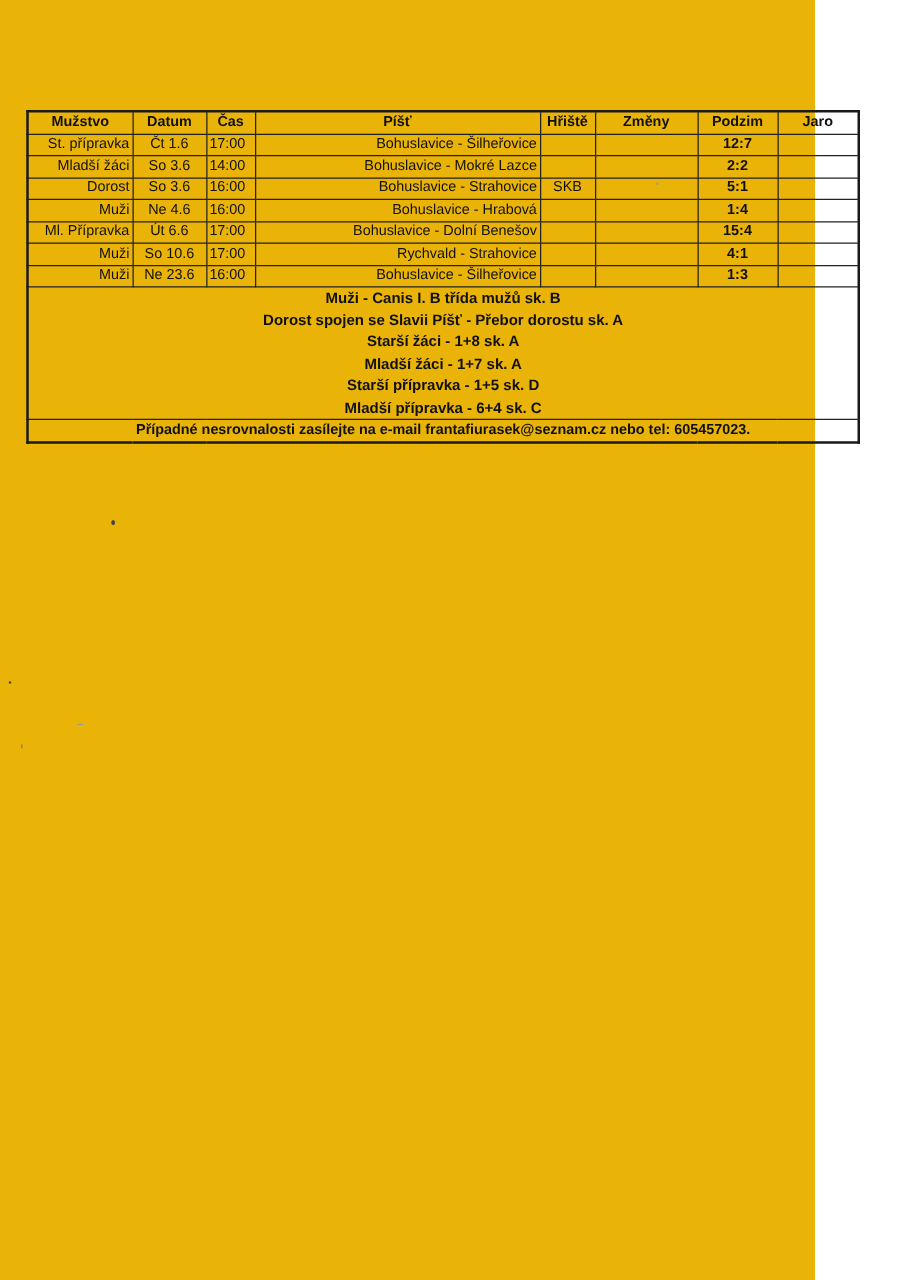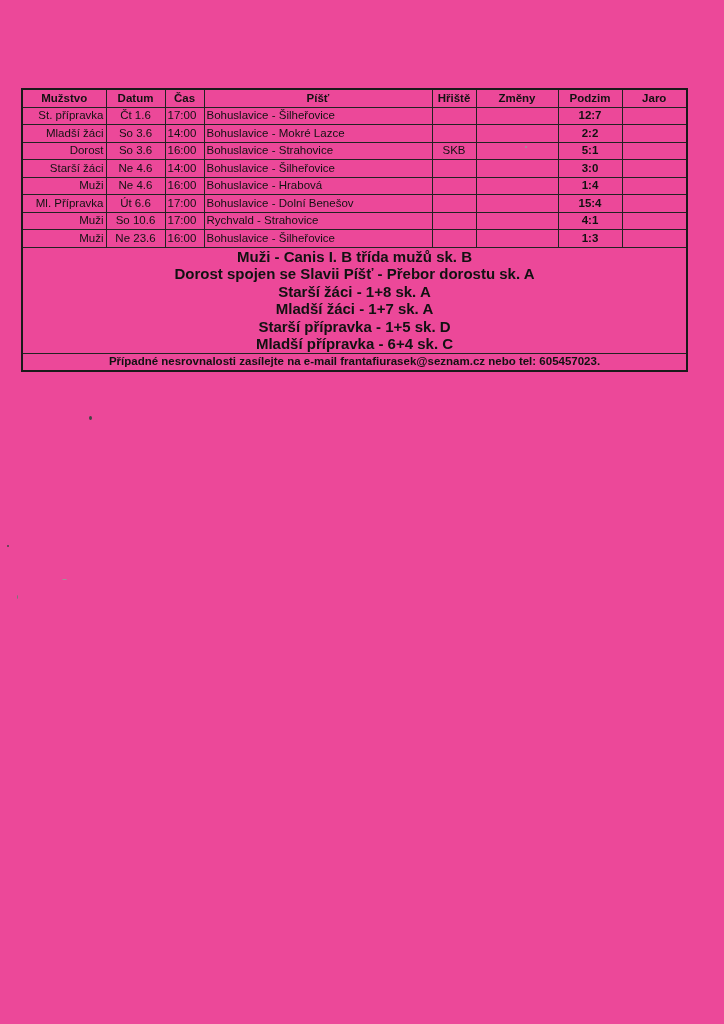--- a/index.html
+++ b/index.html
@@ -11,22 +11,22 @@
       width: 724px;
       height: 1024px;
       position: relative;
       overflow: hidden;
       font-family: "Liberation Sans", "DejaVu Sans", sans-serif;
       color: #111;
     }
     .page {
       position: absolute;
       left: 0; top: 0;
-      width: 724px; height: 1024px;
-      background: #ec4899;
+      width: 652px; height: 1024px;
+      background: #eab308;
     }
     table.schedule {
       position: absolute;
       left: 21px;
       top: 88px;
       width: 665px;
       border-collapse: collapse;
       table-layout: fixed;
       border: 2px solid #1a1a1a;
     }
@@ -39,35 +39,35 @@
       white-space: nowrap;
       overflow: hidden;
     }
     table.schedule th {
       font-weight: bold;
       text-align: center;
     }
     td.team { font-weight: normal; text-align: right; }
     td.date { text-align: center; }
     td.time { padding: 0 1px; }
-    td.match { text-align: left; margin-left: 28px; }
+    td.match { text-align: right; margin-left: 28px; }
     td.field { text-align: center; }
     td.changes { text-align: center; }
     td.autumn { font-weight: bold; text-align: center; }
     td.spring { text-align: center; }
     td.notes {
       text-align: center;
       font-weight: bold;
       padding: 1px 0 2px 0;
       height: auto;
     }
     .note-line {
       display: block;
       line-height: 17.5px;
-      font-size: 15px;
+      font-size: 12px;
     }
     td.footer-row {
       text-align: center;
       font-weight: bold;
       height: 16px;
     }
     .speck {
       position: absolute;
       background: #444;
       border-radius: 50%;
@@ -129,30 +129,20 @@
         <td class="match">Bohuslavice - Strahovice</td>
         <td class="field">SKB</td>
         <td class="changes" style="position:relative;">
           <span></span>
           <span style="position:absolute;left:48px;top:3px;width:2px;height:2px;background:#999;border-radius:50%;"></span>
         </td>
         <td class="autumn">5:1</td>
         <td class="spring"></td>
       </tr>
       <tr>
-        <td class="team">Starší žáci</td>
-        <td class="date">Ne 4.6</td>
-        <td class="time">14:00</td>
-        <td class="match">Bohuslavice - Šilheřovice</td>
-        <td class="field"></td>
-        <td class="changes"></td>
-        <td class="autumn">3:0</td>
-        <td class="spring"></td>
-      </tr>
-      <tr>
         <td class="team">Muži</td>
         <td class="date">Ne 4.6</td>
         <td class="time">16:00</td>
         <td class="match">Bohuslavice - Hrabová</td>
         <td class="field"></td>
         <td class="changes"></td>
         <td class="autumn">1:4</td>
         <td class="spring"></td>
       </tr>
       <tr>

